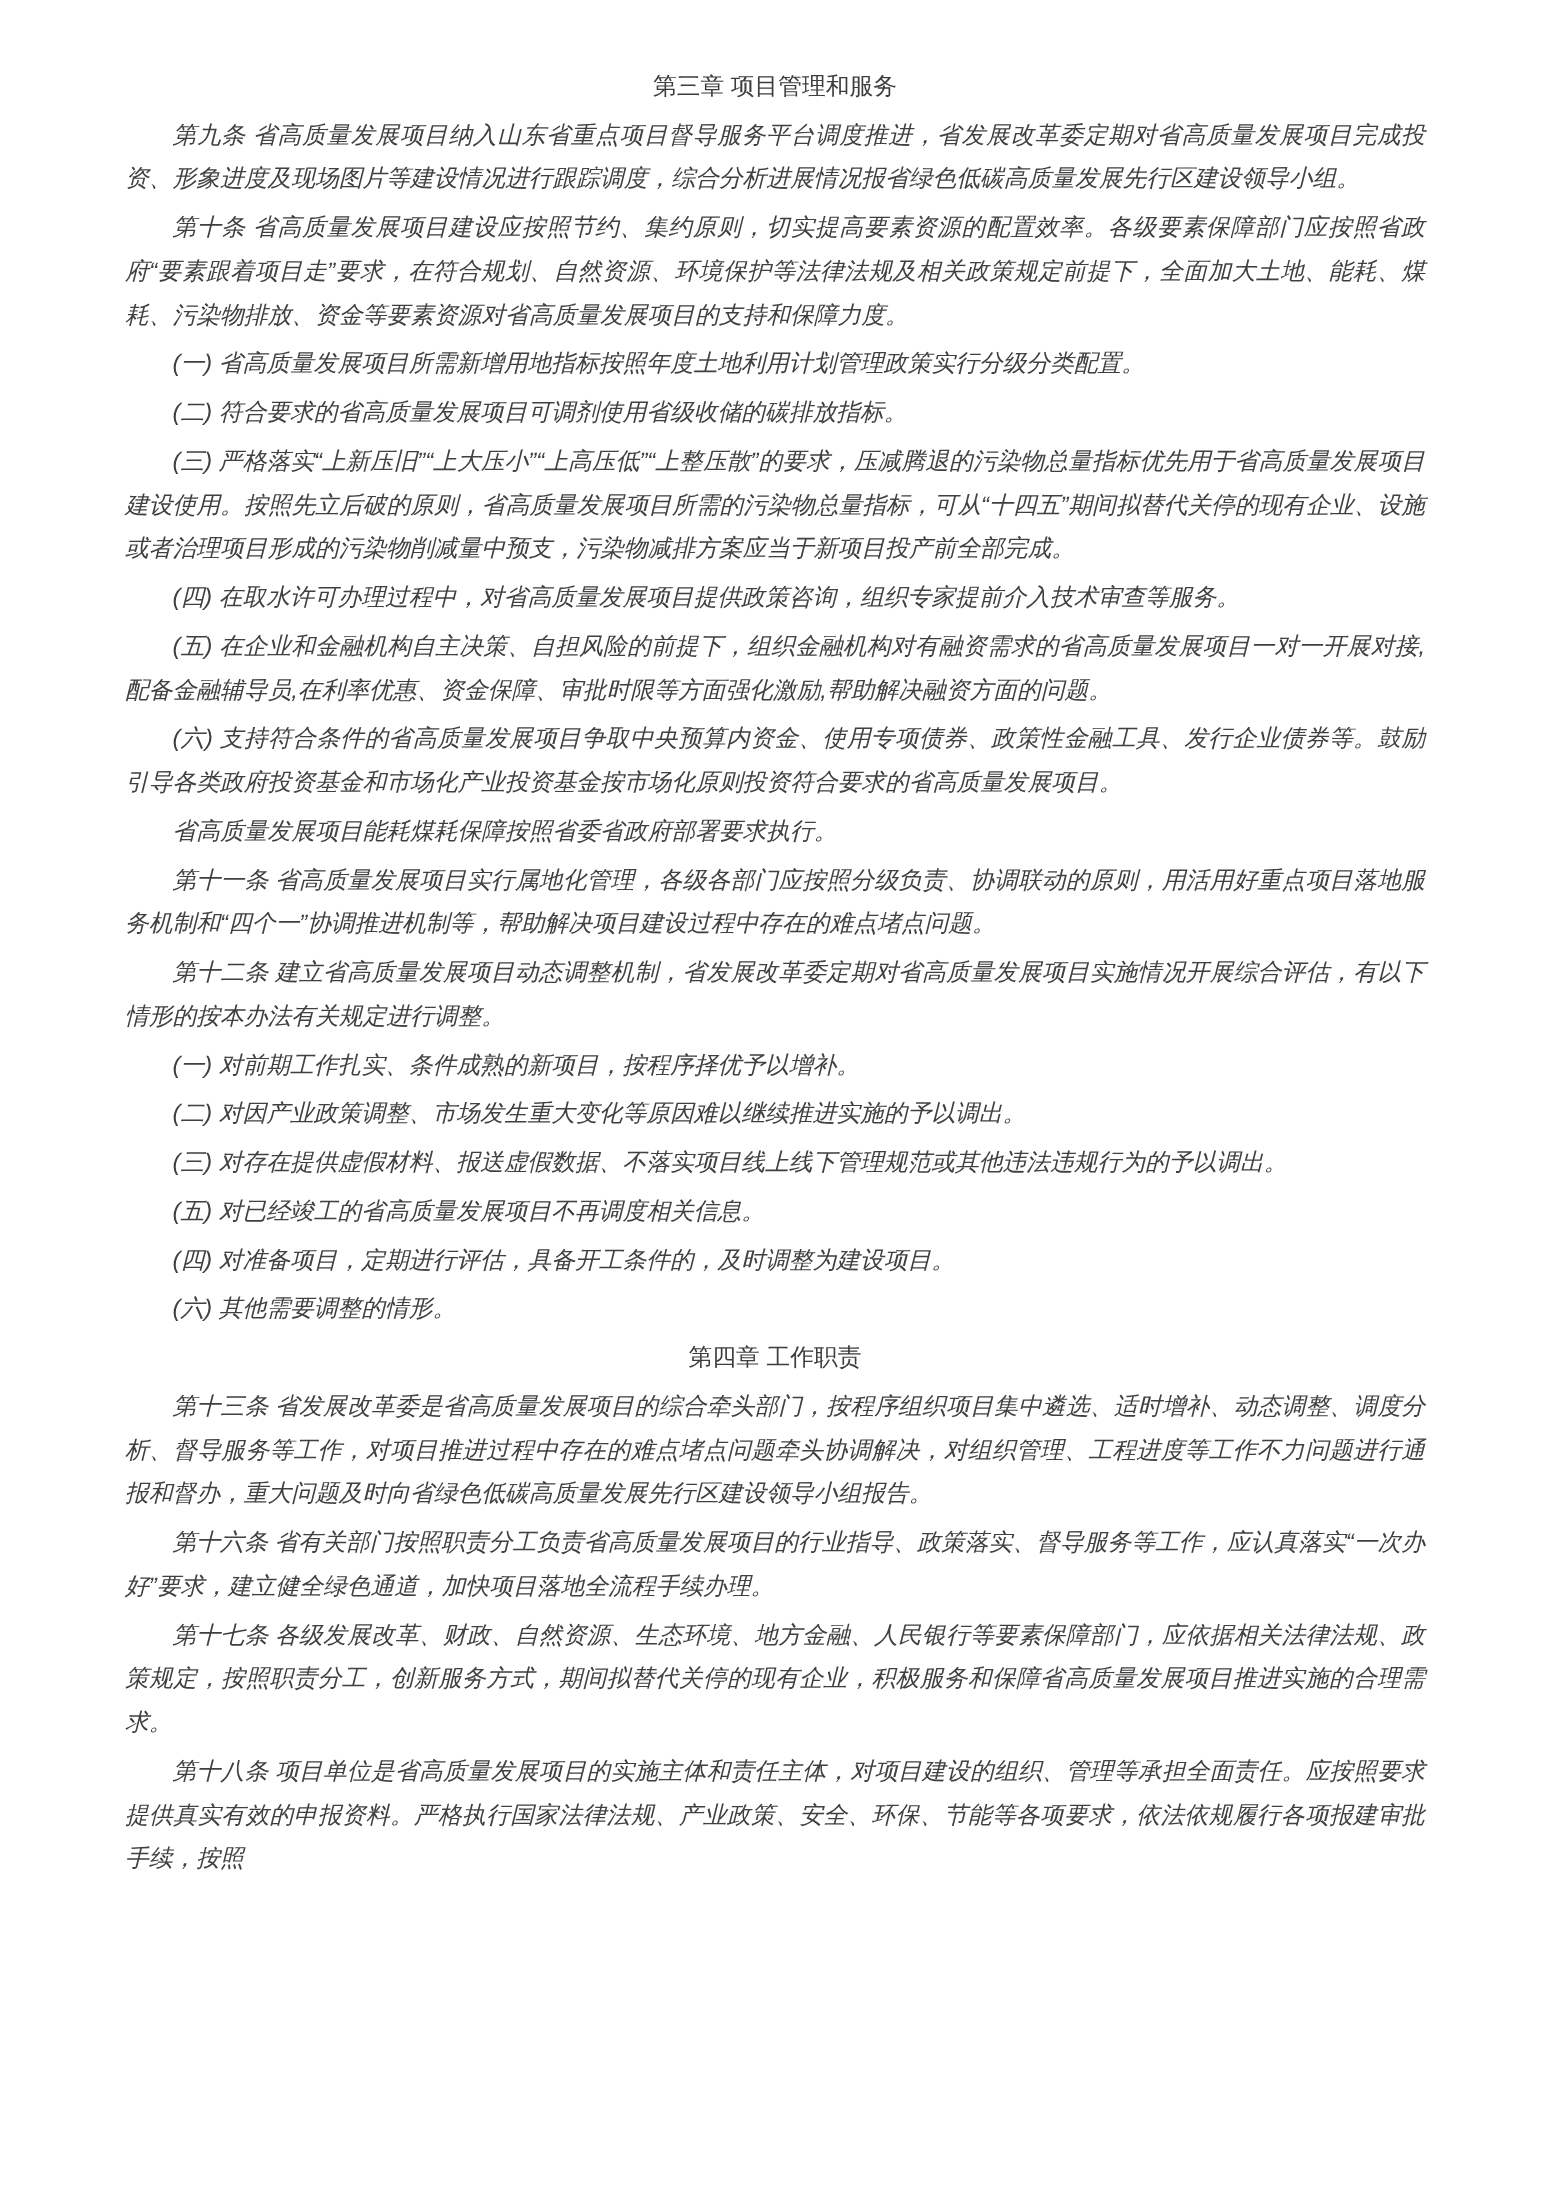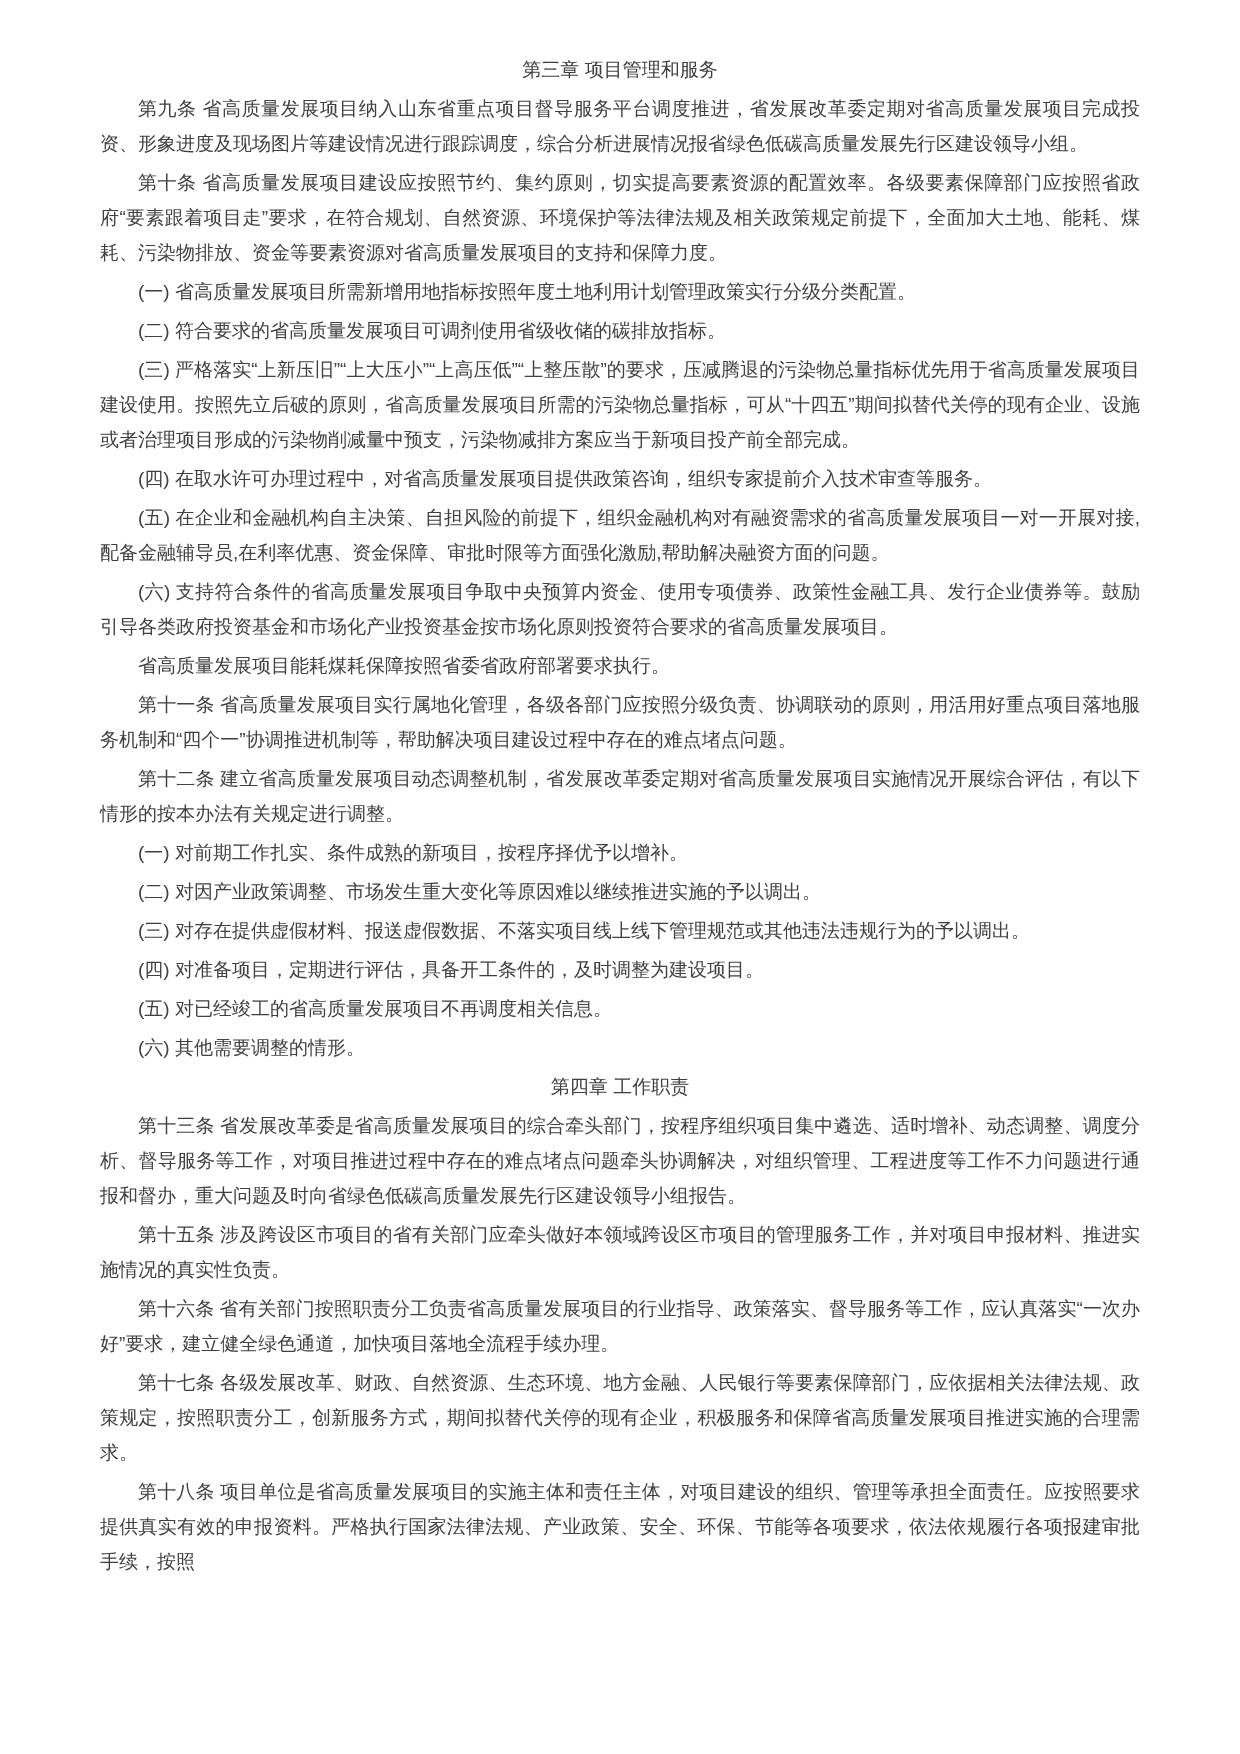--- a/index.html
+++ b/index.html
@@ -25,20 +25,21 @@
     margin: 0 0 4px 0;
     font-weight: 400;
     font-size: 19px;
     color: #3d3d3d;
   }
   .para {
     text-indent: 2em;
     text-align: justify;
     margin: 0 0 4px 0;
     word-break: break-all;
+    font-style: italic;
   }
 </style>
 </head>
 <body>
 
 <div class="page">
   <div class="chapter-heading">第三章 项目管理和服务</div>
   <p class="para">第九条 省高质量发展项目纳入山东省重点项目督导服务平台调度推进，省发展改革委定期对省高质量发展项目完成投资、形象进度及现场图片等建设情况进行跟踪调度，综合分析进展情况报省绿色低碳高质量发展先行区建设领导小组。</p>
   <p class="para">第十条 省高质量发展项目建设应按照节约、集约原则，切实提高要素资源的配置效率。各级要素保障部门应按照省政府“要素跟着项目走”要求，在符合规划、自然资源、环境保护等法律法规及相关政策规定前提下，全面加大土地、能耗、煤耗、污染物排放、资金等要素资源对省高质量发展项目的支持和保障力度。</p>
   <p class="para">(一) 省高质量发展项目所需新增用地指标按照年度土地利用计划管理政策实行分级分类配置。</p>
@@ -46,22 +47,21 @@
   <p class="para">(三) 严格落实“上新压旧”“上大压小”“上高压低”“上整压散”的要求，压减腾退的污染物总量指标优先用于省高质量发展项目建设使用。按照先立后破的原则，省高质量发展项目所需的污染物总量指标，可从“十四五”期间拟替代关停的现有企业、设施或者治理项目形成的污染物削减量中预支，污染物减排方案应当于新项目投产前全部完成。</p>
   <p class="para">(四) 在取水许可办理过程中，对省高质量发展项目提供政策咨询，组织专家提前介入技术审查等服务。</p>
   <p class="para">(五) 在企业和金融机构自主决策、自担风险的前提下，组织金融机构对有融资需求的省高质量发展项目一对一开展对接,配备金融辅导员,在利率优惠、资金保障、审批时限等方面强化激励,帮助解决融资方面的问题。</p>
   <p class="para">(六) 支持符合条件的省高质量发展项目争取中央预算内资金、使用专项债券、政策性金融工具、发行企业债券等。鼓励引导各类政府投资基金和市场化产业投资基金按市场化原则投资符合要求的省高质量发展项目。</p>
   <p class="para">省高质量发展项目能耗煤耗保障按照省委省政府部署要求执行。</p>
   <p class="para">第十一条 省高质量发展项目实行属地化管理，各级各部门应按照分级负责、协调联动的原则，用活用好重点项目落地服务机制和“四个一”协调推进机制等，帮助解决项目建设过程中存在的难点堵点问题。</p>
   <p class="para">第十二条 建立省高质量发展项目动态调整机制，省发展改革委定期对省高质量发展项目实施情况开展综合评估，有以下情形的按本办法有关规定进行调整。</p>
   <p class="para">(一) 对前期工作扎实、条件成熟的新项目，按程序择优予以增补。</p>
   <p class="para">(二) 对因产业政策调整、市场发生重大变化等原因难以继续推进实施的予以调出。</p>
   <p class="para">(三) 对存在提供虚假材料、报送虚假数据、不落实项目线上线下管理规范或其他违法违规行为的予以调出。</p>
+  <p class="para">(五) 对已经竣工的省高质量发展项目不再调度相关信息。</p>
   <p class="para">(四) 对准备项目，定期进行评估，具备开工条件的，及时调整为建设项目。</p>
-  <p class="para">(五) 对已经竣工的省高质量发展项目不再调度相关信息。</p>
   <p class="para">(六) 其他需要调整的情形。</p>
   <div class="chapter-heading">第四章 工作职责</div>
   <p class="para">第十三条 省发展改革委是省高质量发展项目的综合牵头部门，按程序组织项目集中遴选、适时增补、动态调整、调度分析、督导服务等工作，对项目推进过程中存在的难点堵点问题牵头协调解决，对组织管理、工程进度等工作不力问题进行通报和督办，重大问题及时向省绿色低碳高质量发展先行区建设领导小组报告。</p>
-  <p class="para">第十五条 涉及跨设区市项目的省有关部门应牵头做好本领域跨设区市项目的管理服务工作，并对项目申报材料、推进实施情况的真实性负责。</p>
   <p class="para">第十六条 省有关部门按照职责分工负责省高质量发展项目的行业指导、政策落实、督导服务等工作，应认真落实“一次办好”要求，建立健全绿色通道，加快项目落地全流程手续办理。</p>
   <p class="para">第十七条 各级发展改革、财政、自然资源、生态环境、地方金融、人民银行等要素保障部门，应依据相关法律法规、政策规定，按照职责分工，创新服务方式，期间拟替代关停的现有企业，积极服务和保障省高质量发展项目推进实施的合理需求。</p>
   <p class="para">第十八条 项目单位是省高质量发展项目的实施主体和责任主体，对项目建设的组织、管理等承担全面责任。应按照要求提供真实有效的申报资料。严格执行国家法律法规、产业政策、安全、环保、节能等各项要求，依法依规履行各项报建审批手续，按照</p>
 </div>
 
 </body></html>

